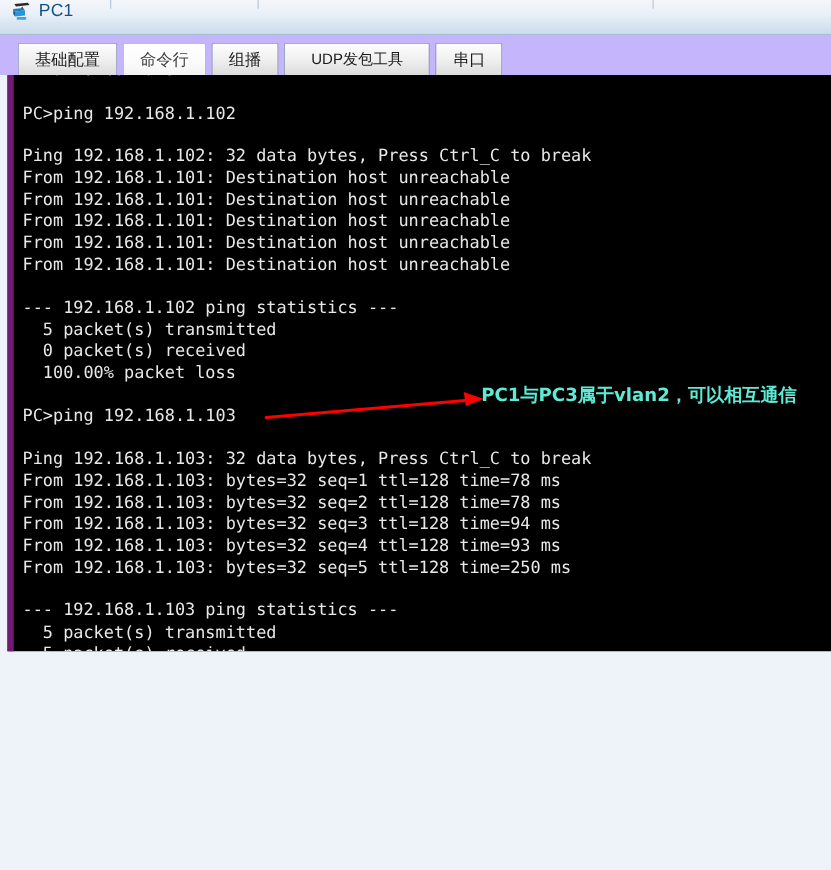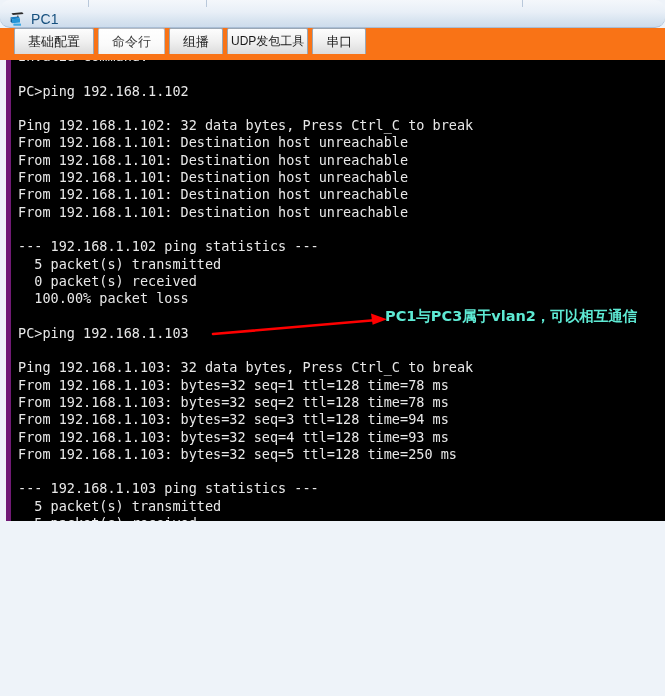--- a/index.html
+++ b/index.html
@@ -25,23 +25,22 @@
   
   #title-bar {
     position: absolute;
     left: 0; top: 0;
     width: 665px;
     height: 28px;
     background: linear-gradient(to bottom, #f4f7fb 0%, #e8eff7 45%, #d8e4f0 75%, #cddcec 100%);
     border-bottom: 1px solid #a9bdd4;
     box-sizing: border-box;
     display: flex;
-    align-items: flex-end;
+    align-items: flex-start;
     padding-left: 9px;
-    border-radius: 10px;
   }
   
   #title-bar::before {
     content: "";
     position: absolute;
     left: 88px; top: 0;
     width: 1px; height: 7px;
     background: #b9c8da;
   }
   #title-bar::after {
@@ -72,24 +71,24 @@
     letter-spacing: 0.2px;
     white-space: nowrap;
   }
 
   
   #tab-strip {
     position: absolute;
     left: 0; top: 28px;
     width: 665px;
     height: 32px;
-    background: #f97316;
+    background: #c4b5fd;
     box-sizing: border-box;
     display: flex;
-    align-items: flex-start;
+    align-items: flex-end;
     padding-left: 14px;
   }
   .tab {
     height: 26px;
     line-height: 25px;
     margin-right: 4px;
     padding: 0 13px;
     box-sizing: border-box;
     font-size: 13px;
     color: #1a1a1a;
@@ -99,21 +98,21 @@
     border-bottom: none;
     border-radius: 2px 2px 0 0;
     background: linear-gradient(to bottom, #fdfdfd 0%, #f0f0f0 50%, #dcdcdc 100%);
     cursor: pointer;
   }
   .tab.active {
     color: #3f3f3f;
     border-color: #b6bcc4;
     background: linear-gradient(to bottom, #ffffff 0%, #fbfbfb 60%, #f3f3f3 100%);
   }
-  .tab.narrow { padding: 0 3px; font-size: 12px; }
+  .tab.narrow { padding: 0 21px; font-size: 12px; }
 
   
   #terminal-outer {
     position: absolute;
     left: 0; top: 60px;
     width: 665px;
     height: 636px;
     background: #eef3f9;
     box-sizing: border-box;
     padding-left: 6px;

